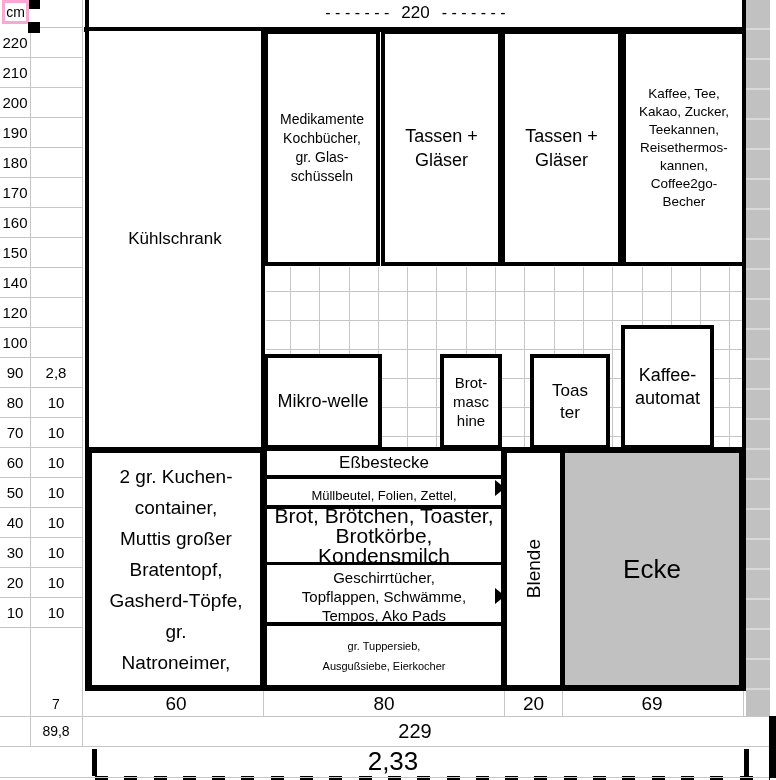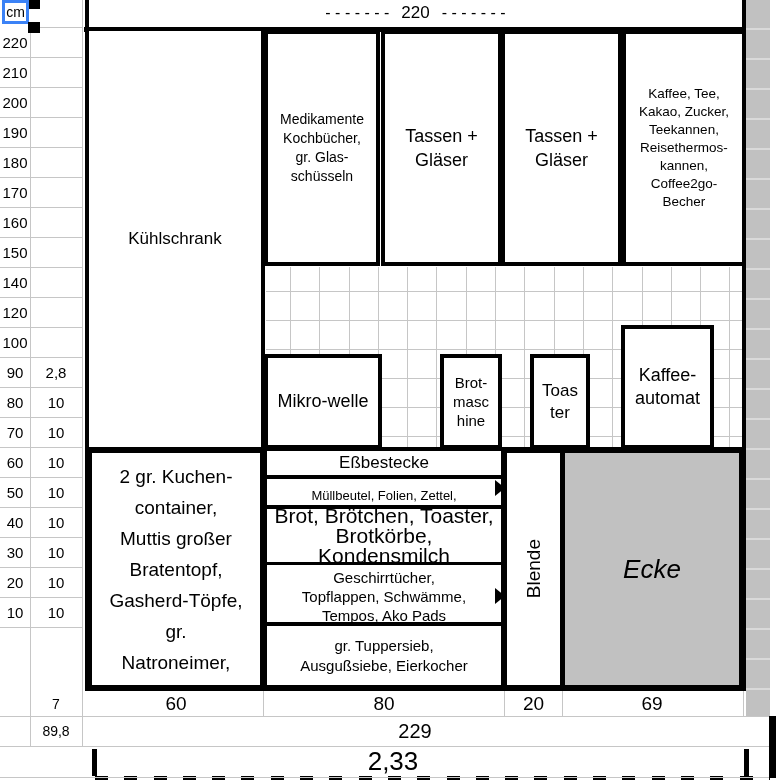--- a/index.html
+++ b/index.html
@@ -32,21 +32,21 @@
   #right-band{
     position:absolute;left:746px;top:0;width:24px;height:716px;background:#c1c1c1;
     background-image:repeating-linear-gradient(to bottom, #c1c1c1 0, #c1c1c1 28px, #d9d9d9 28px, #d9d9d9 30px);
   }
   #bottom-dashes{
     position:absolute;left:95px;top:776px;width:675px;height:4px;
     background-image:repeating-linear-gradient(to right, #000 0, #000 13px, transparent 13px, transparent 29.3px);
   }
   #cm-cell{
     position:absolute;left:2px;top:0;width:27px;height:24px;box-sizing:border-box;
-    border:3px solid #3b82f6;font-size:14px;display:flex;align-items:center;justify-content:center;
+    border:3px solid #f9a8d4;font-size:14px;display:flex;align-items:center;justify-content:center;
   }
   .arrow-right{
     position:absolute;width:0;height:0;
     border-top:8px solid transparent;border-bottom:8px solid transparent;border-left:10px solid #000;
   }
   #blende-box span{
     writing-mode:vertical-rl;transform:rotate(180deg);font-size:19px;
   }
   #header-label{
     position:absolute;left:86px;top:0;width:659px;height:26px;
@@ -189,46 +189,46 @@
 Teekannen,
 Reisethermos-
 kannen,
 Coffee2go-
 Becher</div>
 
 <div class="box" style="left:264px;top:354px;width:118px;height:95px;font-size:18px;">Mikro-welle</div>
 <div class="box" style="left:440px;top:354px;width:62px;height:95px;font-size:15px;line-height:19px;">Brot-
 masc
 hine</div>
-<div class="box" style="left:530px;top:354px;width:60px;height:95px;font-size:17px;line-height:22px;">Toas
+<div class="box" style="left:530px;top:354px;width:80px;height:95px;font-size:17px;line-height:22px;">Toas
 ter</div>
 <div class="box" style="left:621px;top:325px;width:93px;height:124px;font-size:18px;line-height:23px;">Kaffee-
 automat</div>
 
 <div class="box" style="left:88px;top:449px;width:176px;height:240px;font-size:19px;line-height:31px;">2 gr. Kuchen-
 container,
 Muttis großer
 Bratentopf,
 Gasherd-Töpfe,
 gr.
 Natroneimer,</div>
 <div class="box" style="left:264px;top:448px;width:240px;height:30px;font-size:17px;border-width:3px;">Eßbestecke</div>
 <div class="box" style="left:264px;top:476px;width:240px;height:32px;font-size:13px;line-height:14px;border-width:3px;align-items:flex-start;padding-top:10px;">Müllbeutel, Folien, Zettel,
 Kulis Gefrierbeutel, etc.</div>
 <div class="box" style="left:264px;top:506px;width:240px;height:59px;font-size:21px;line-height:20px;border-width:3px;">Brot, Brötchen, Toaster,
 Brotkörbe, Kondensmilch</div>
 <div class="box" style="left:264px;top:562px;width:240px;height:63px;font-size:15px;line-height:19px;border-width:3px;align-items:flex-start;padding-top:3px;">Geschirrtücher,
 Topflappen, Schwämme,
 Tempos, Ako Pads</div>
-<div class="box" style="left:264px;top:623px;width:240px;height:65px;font-size:15px;line-height:20px;border-width:3px;">gr. Tuppersieb,
+<div class="box" style="left:264px;top:623px;width:240px;height:65px;font-size:11px;line-height:20px;border-width:3px;">gr. Tuppersieb,
 Ausgußsiebe, Eierkocher</div>
 <div class="box" id="blende-box" style="left:503px;top:449px;width:61px;height:240px;">
   <span>Blende</span>
 </div>
-<div class="box" style="left:561px;top:449px;width:182px;height:240px;font-size:26px;background:#c1c1c1;font-style:italic;">Ecke</div>
+<div class="box" style="left:561px;top:449px;width:182px;height:240px;font-size:26px;background:#c1c1c1;">Ecke</div>
 
 <div class="arrow-right" style="left:495px;top:480px;"></div>
 <div class="arrow-right" style="left:495px;top:588px;"></div>
 
 <div class="label" style="left:30px;top:691px;width:52px;height:25px;font-size:14px;">7</div>
 <div class="label" style="left:88px;top:691px;width:176px;height:25px;font-size:19px;">60</div>
 <div class="label" style="left:264px;top:691px;width:240px;height:25px;font-size:19px;">80</div>
 <div class="label" style="left:503px;top:691px;width:61px;height:25px;font-size:19px;">20</div>
 <div class="label" style="left:561px;top:691px;width:182px;height:25px;font-size:19px;">69</div>
 <div class="label" style="left:30px;top:716px;width:52px;height:30px;font-size:14px;">89,8</div>

